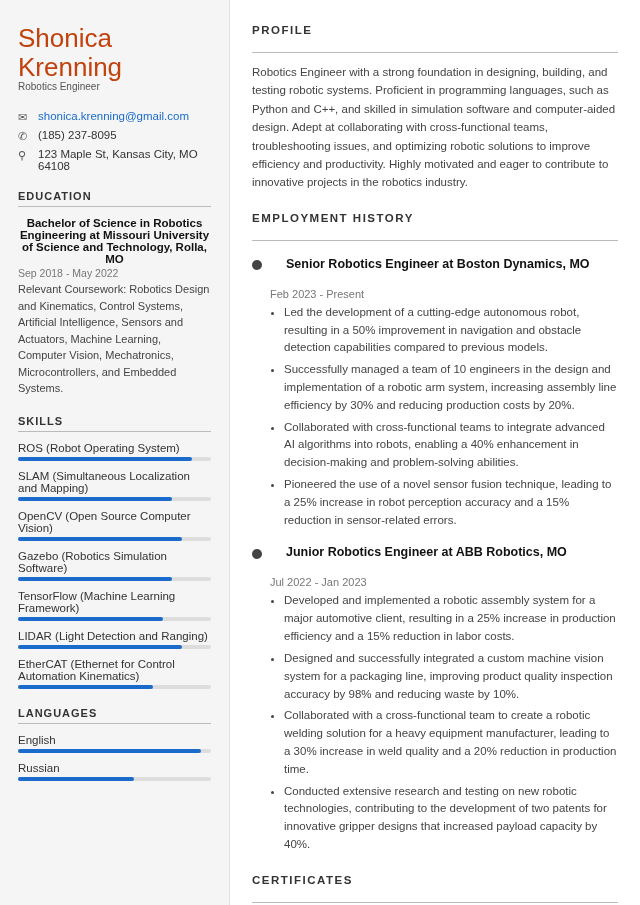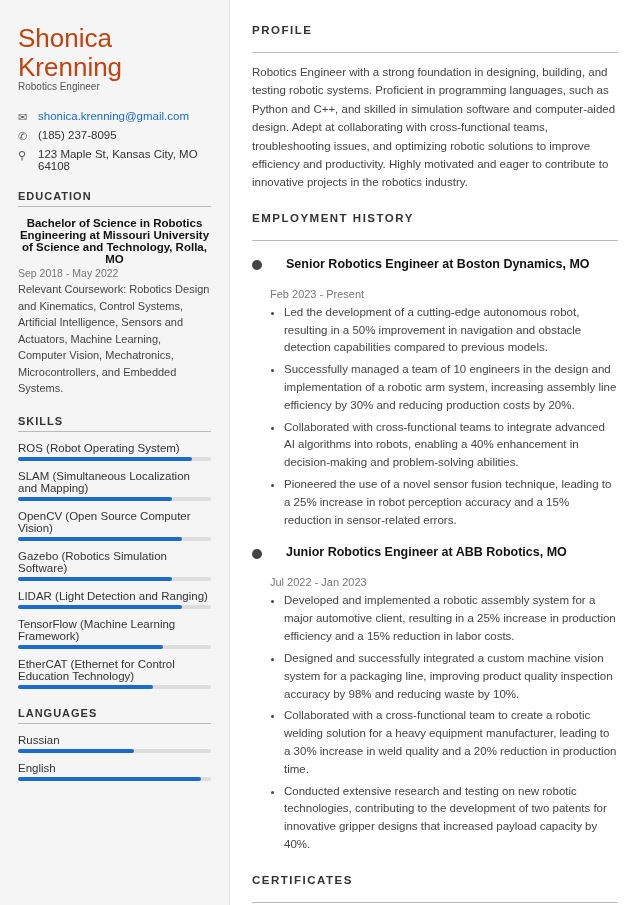--- a/index.html
+++ b/index.html
@@ -266,53 +266,53 @@
         <div class="skill-bar-fill" style="width:85%"></div>
       </div>
     </div>
           <div class="skill-item">
       <div class="skill-name">Gazebo (Robotics Simulation Software)</div>
       <div class="skill-bar-bg">
         <div class="skill-bar-fill" style="width:80%"></div>
       </div>
     </div>
           <div class="skill-item">
+      <div class="skill-name">TensorFlow (Machine Learning Framework)</div>
+      <div class="skill-bar-bg">
+        <div class="skill-bar-fill" style="width:75%"></div>
+      </div>
+    </div>
+          <div class="skill-item">
       <div class="skill-name">LIDAR (Light Detection and Ranging)</div>
       <div class="skill-bar-bg">
         <div class="skill-bar-fill" style="width:85%"></div>
       </div>
     </div>
           <div class="skill-item">
-      <div class="skill-name">TensorFlow (Machine Learning Framework)</div>
-      <div class="skill-bar-bg">
-        <div class="skill-bar-fill" style="width:75%"></div>
-      </div>
-    </div>
-          <div class="skill-item">
-      <div class="skill-name">EtherCAT (Ethernet for Control Education Technology)</div>
+      <div class="skill-name">EtherCAT (Ethernet for Control Automation Kinematics)</div>
       <div class="skill-bar-bg">
         <div class="skill-bar-fill" style="width:70%"></div>
       </div>
     </div>
         </div>
     </div>
 
     <div class="sidebar-section">
       <div class="sidebar-section-title">Languages</div>
       <div id="languages-container">
           <div class="language-item">
+      <div class="language-name">English</div>
+      <div class="lang-bar-bg">
+        <div class="lang-bar-fill" style="width:95%"></div>
+      </div>
+    </div>
+          <div class="language-item">
       <div class="language-name">Russian</div>
       <div class="lang-bar-bg">
         <div class="lang-bar-fill" style="width:60%"></div>
-      </div>
-    </div>
-          <div class="language-item">
-      <div class="language-name">English</div>
-      <div class="lang-bar-bg">
-        <div class="lang-bar-fill" style="width:95%"></div>
       </div>
     </div>
         </div>
     </div>
   </div>
 
   <div class="main">
 
     <div class="main-section">
       <div class="main-section-title">Profile</div>

